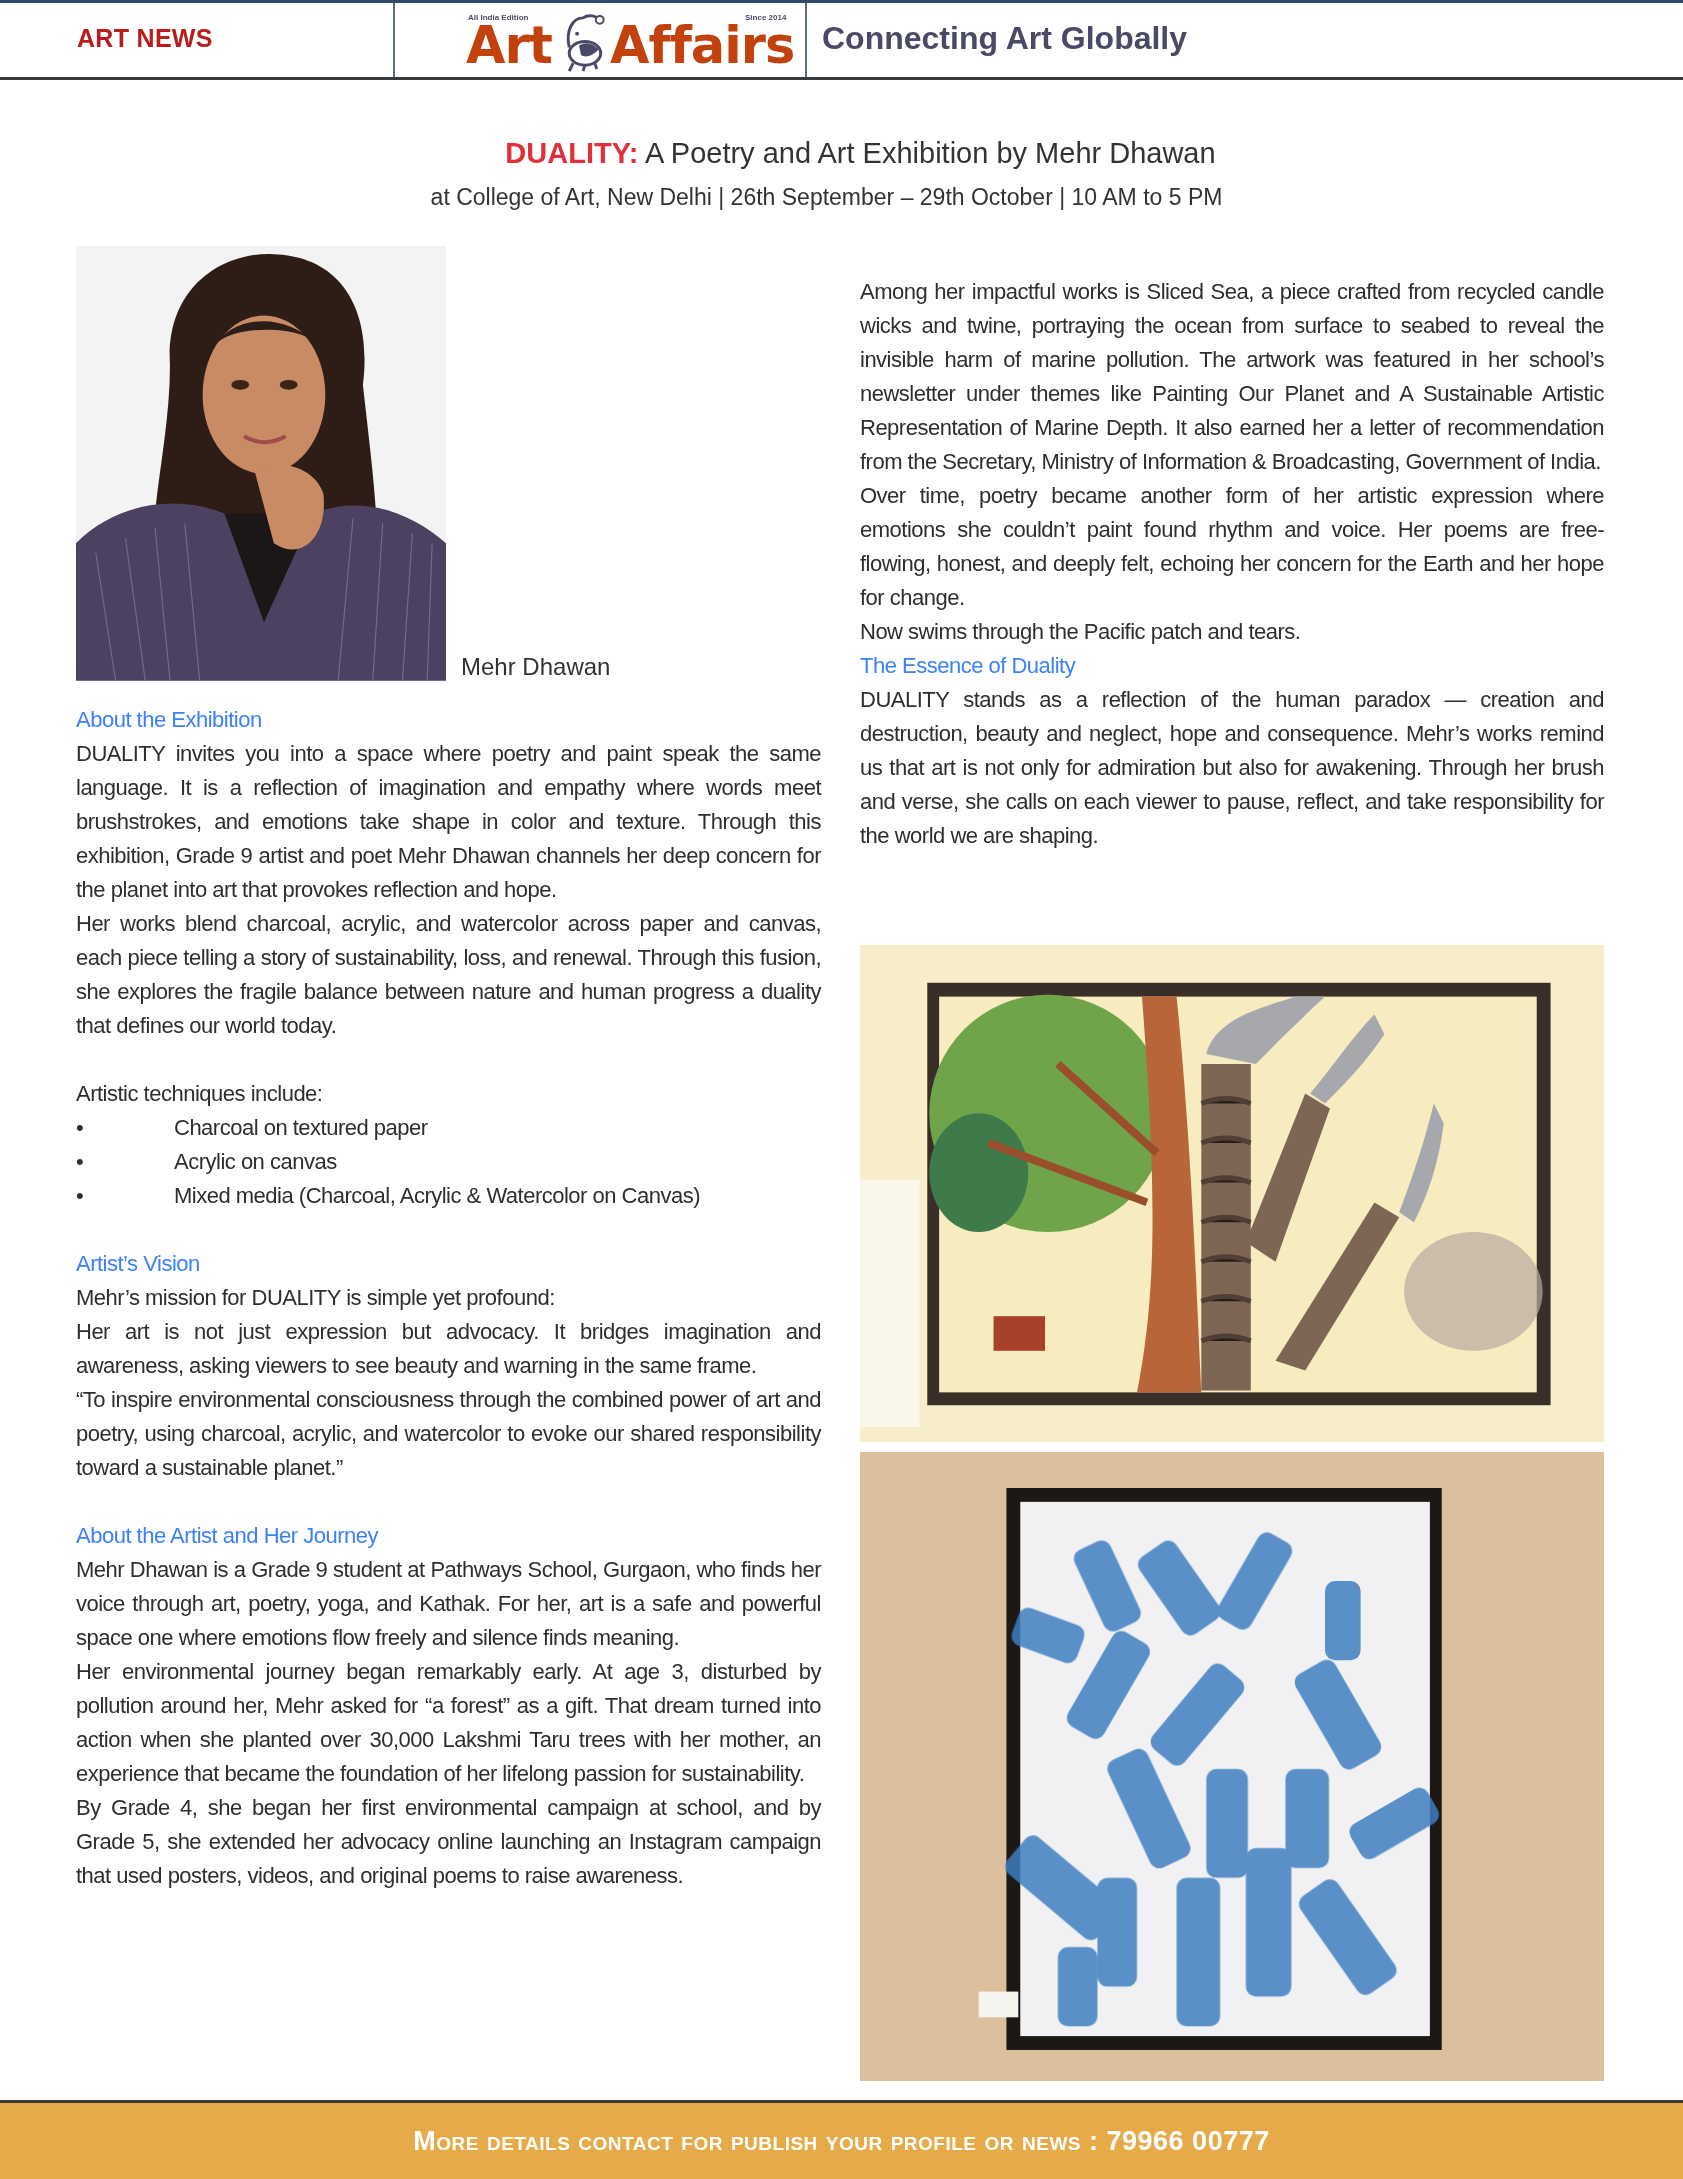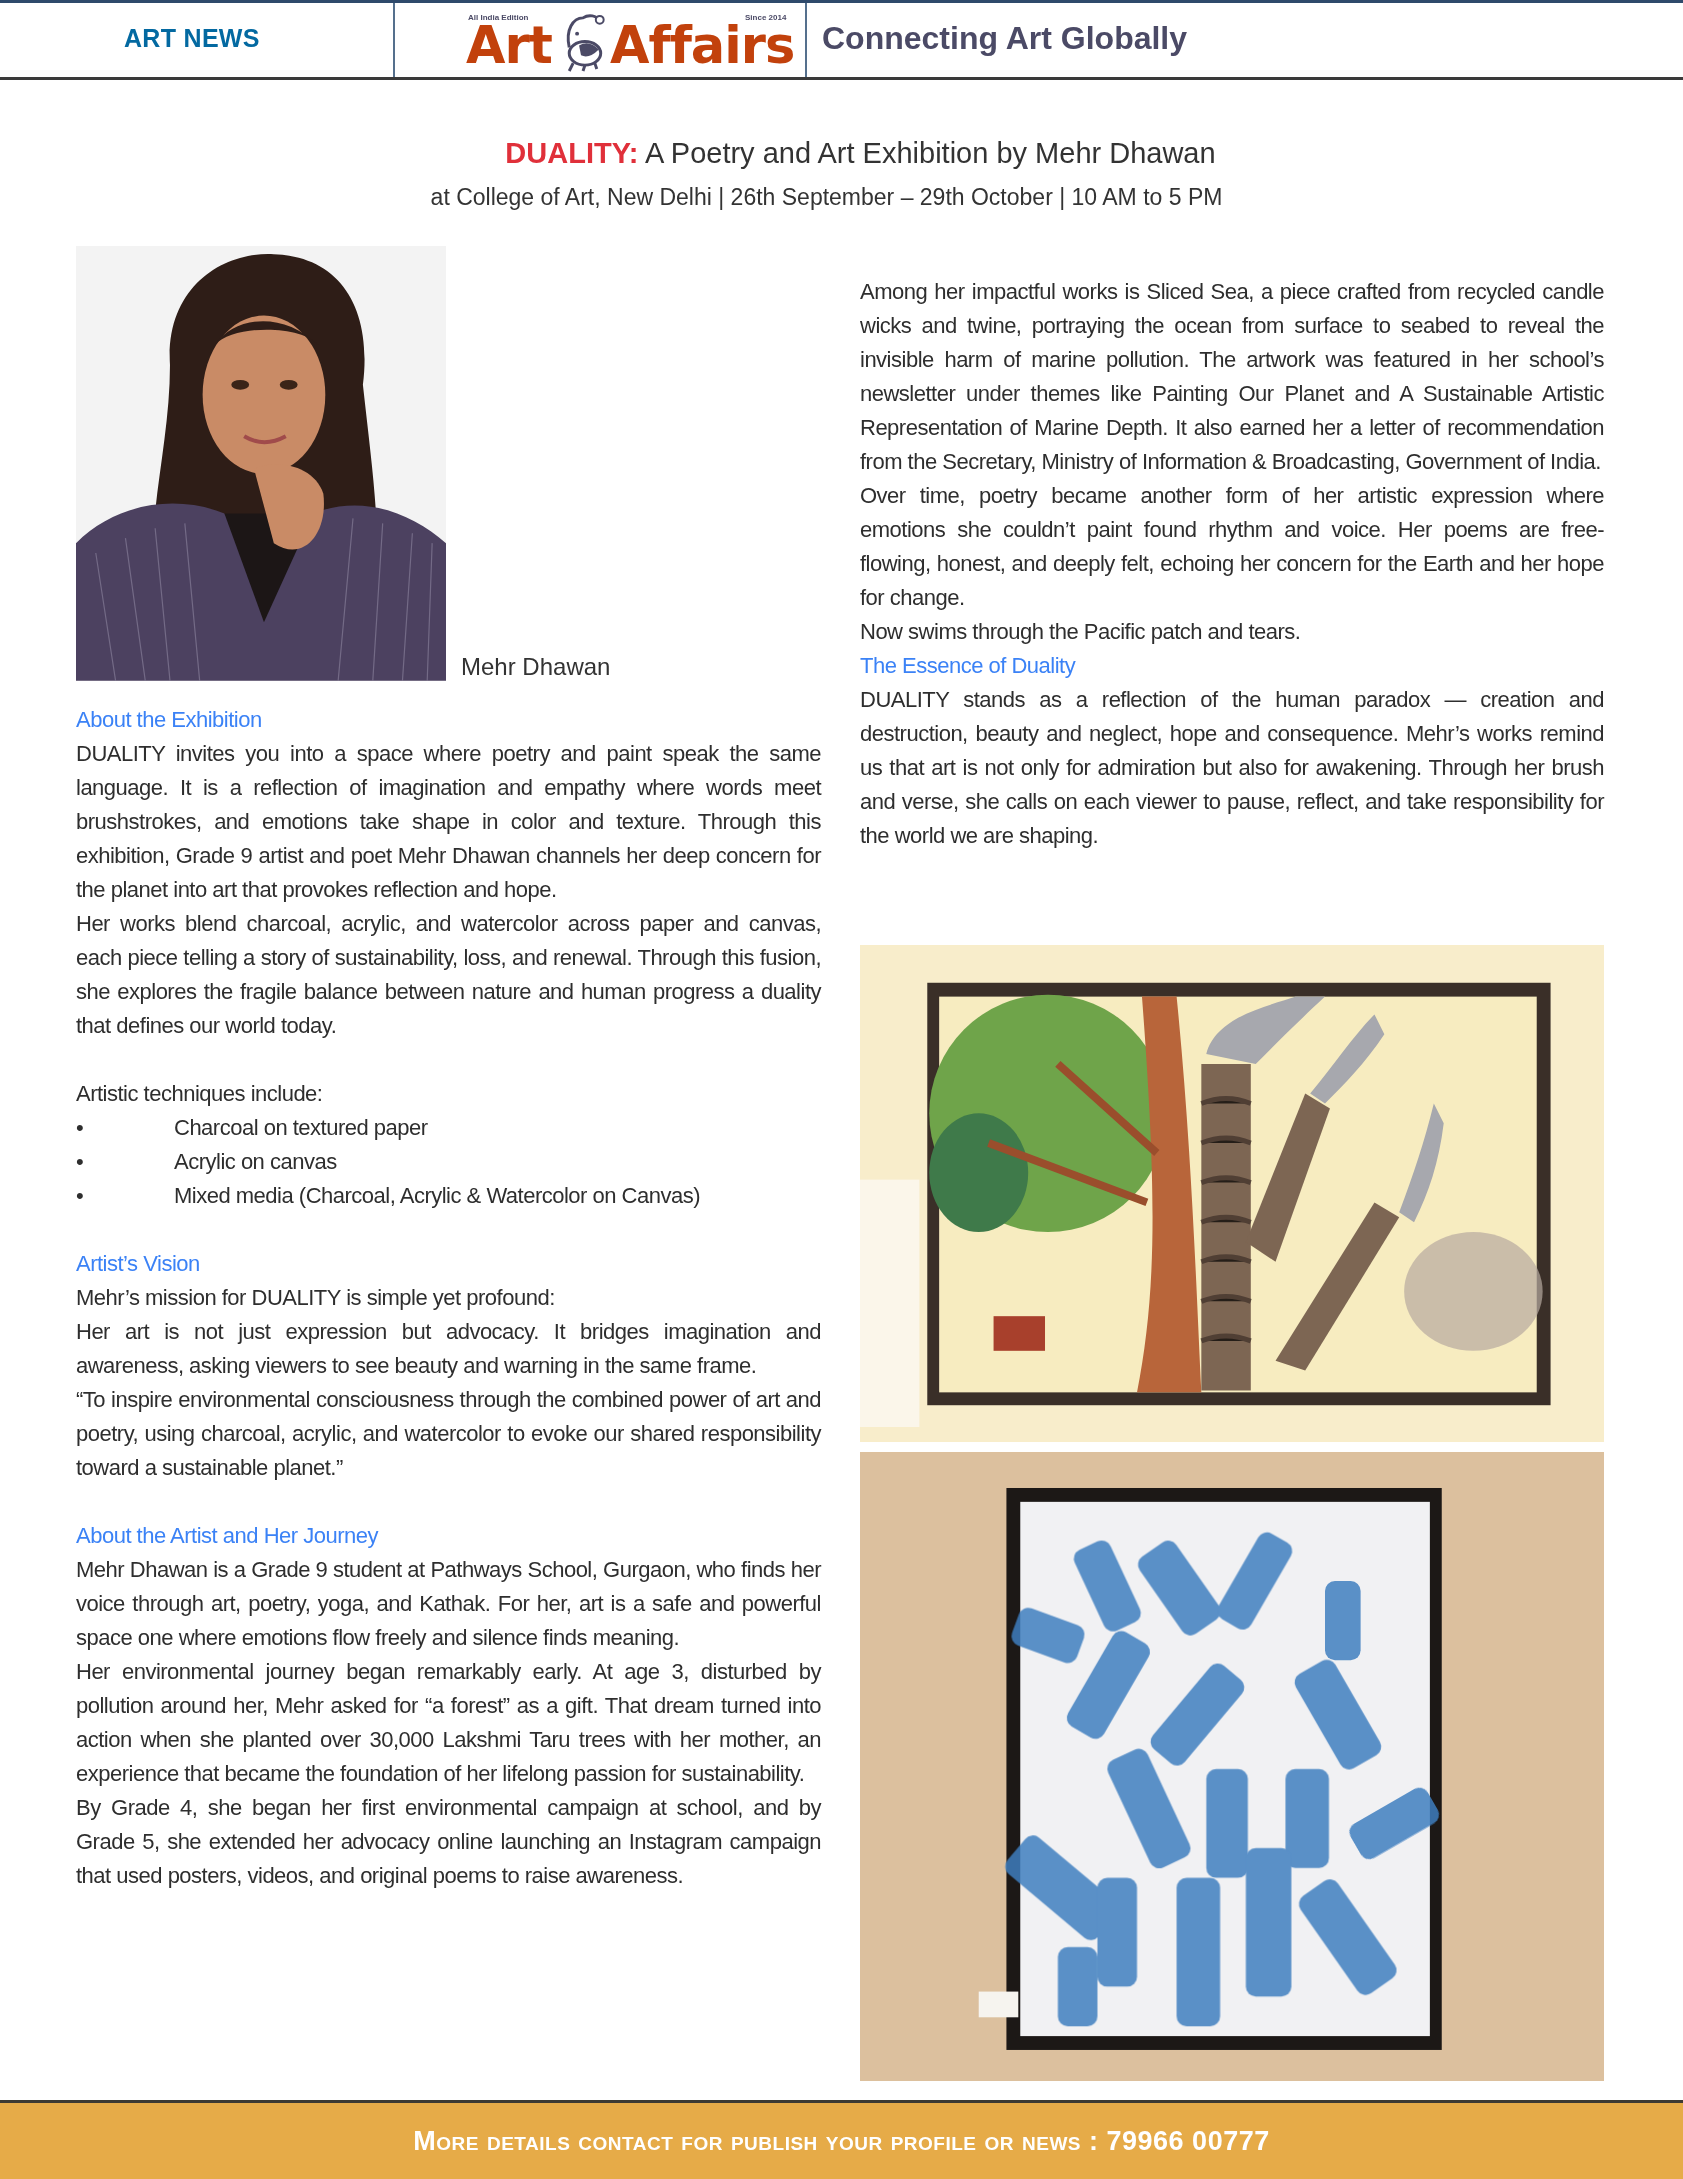--- a/index.html
+++ b/index.html
@@ -3,21 +3,21 @@
 <meta charset="utf-8">
 <style>
   html, body { margin:0; padding:0; }
   body { width:1683px; height:2179px; position:relative; background:#ffffff; overflow:hidden;
          font-family:"Liberation Sans", sans-serif; color:#2b2b2b; }
   .abs { position:absolute; }
   
   .hdr-top { left:0; top:0; width:1683px; height:3px; background:#2f4a6b; }
   .hdr-bottom { left:0; top:77px; width:1683px; height:3px; background:#3a3a3a; }
   .hdr-div { top:3px; width:2px; height:74px; background:#55708d; }
-  .art-news { left:77px; top:24px; font-size:25px; font-weight:bold; color:#0369a1; letter-spacing:0.3px;margin-left:47px; }
+  .art-news { left:77px; top:24px; font-size:25px; font-weight:bold; color:#b91c1c; letter-spacing:0.3px; }
   .tagline { left:822px; top:20px; font-size:32px; font-weight:bold; color:#4b4a66; }
   .logo-small { font-size:8px; color:#4b4a66; font-weight:bold; }
   .logo-word { top:20px; font-size:51px; font-weight:900; color:#c2410c; font-family:"DejaVu Sans", sans-serif; letter-spacing:-1px; line-height:51px; }
   
   .title { left:0; width:1683px; top:137px; text-align:center; font-size:29px; color:#333;padding-left:19px; }
   .title .red { color:#e0303a; font-weight:bold; }
   .subtitle { left:0; width:1653px; top:184px; text-align:center; font-size:23px; color:#333; }
   
   .photo { left:76px; top:246px; width:370px; height:435px; background:#f2f2f2; overflow:hidden; }
   .caption { left:461px; top:653px; font-size:24px; color:#333; }

